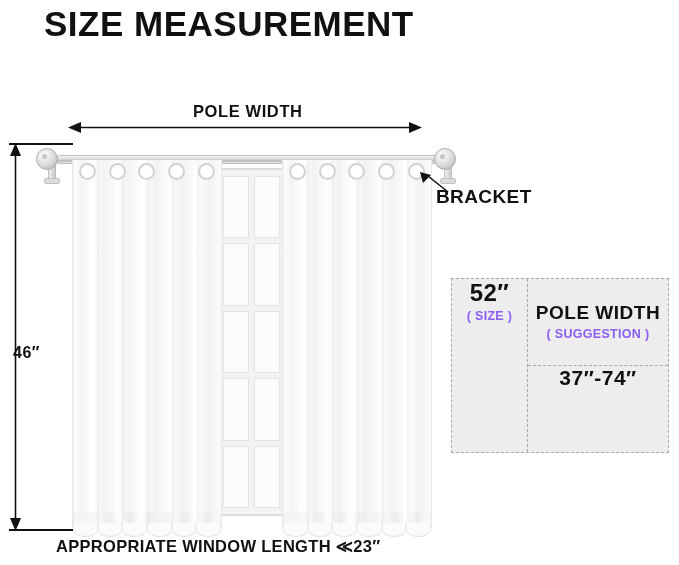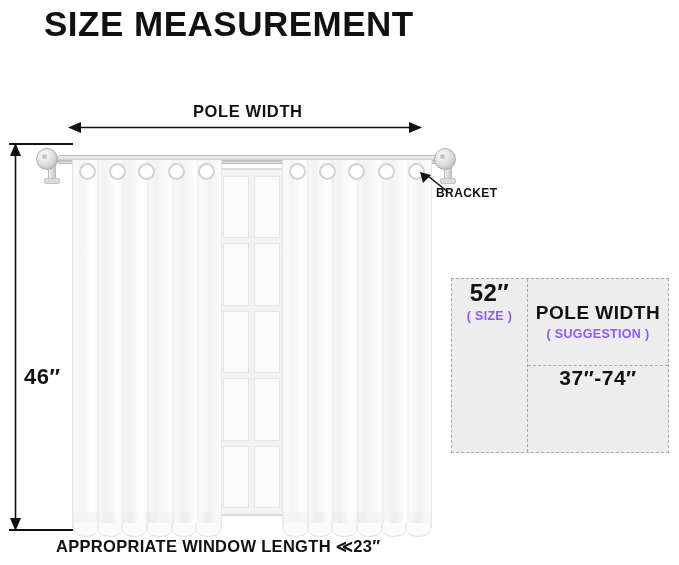--- a/index.html
+++ b/index.html
@@ -42,29 +42,28 @@
   }
   .pole-width-label {
     left: 193px;
     top: 102px;
     font-size: 16.5px;
     letter-spacing: 0.6px;
   }
   .bracket-label {
     left: 436px;
     top: 186px;
-    font-size: 12px;
+    font-size: 19px;
     letter-spacing: 0.4px;
   }
   .height-label {
-    left: 24px;
+    left: 13px;
     top: 344px;
-    font-size: 22px;
+    font-size: 16px;
     letter-spacing: 0.5px;
-    margin-top: 20px;
   }
   .bottom-label {
     left: 56px;
     top: 537px;
     font-size: 16.5px;
     letter-spacing: 0.3px;
   }
 
   
   .arrow-h {

